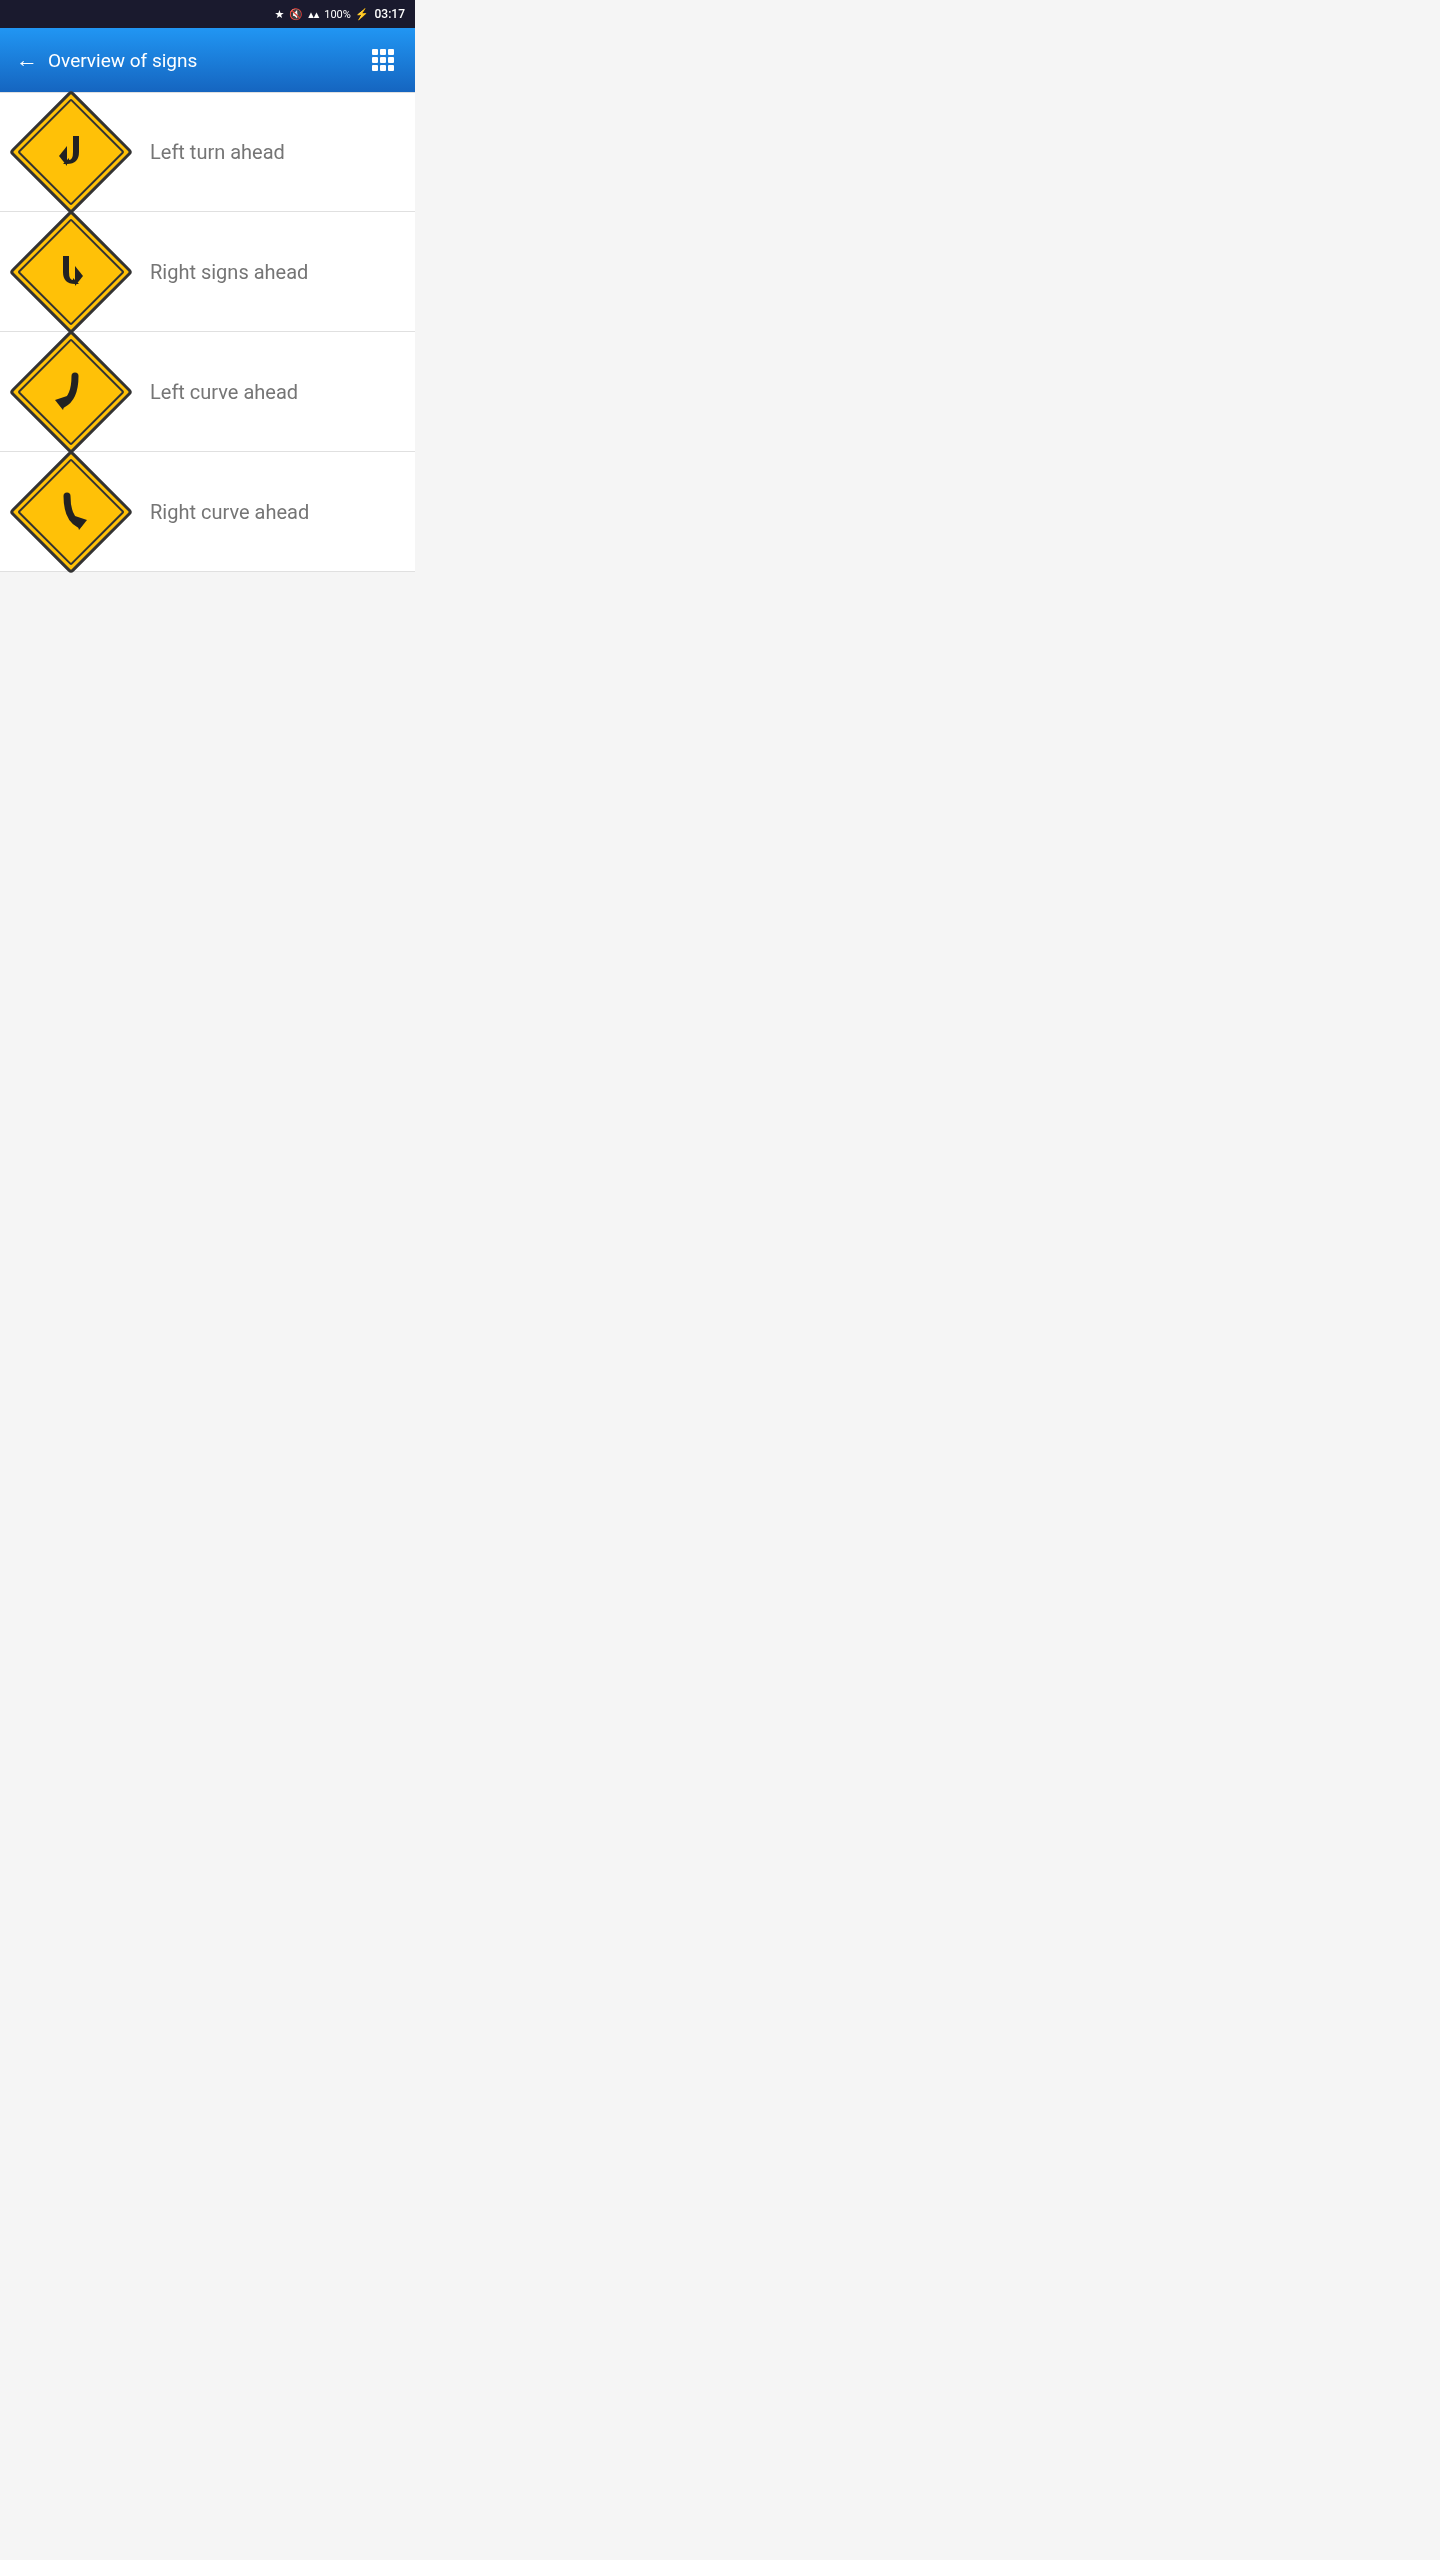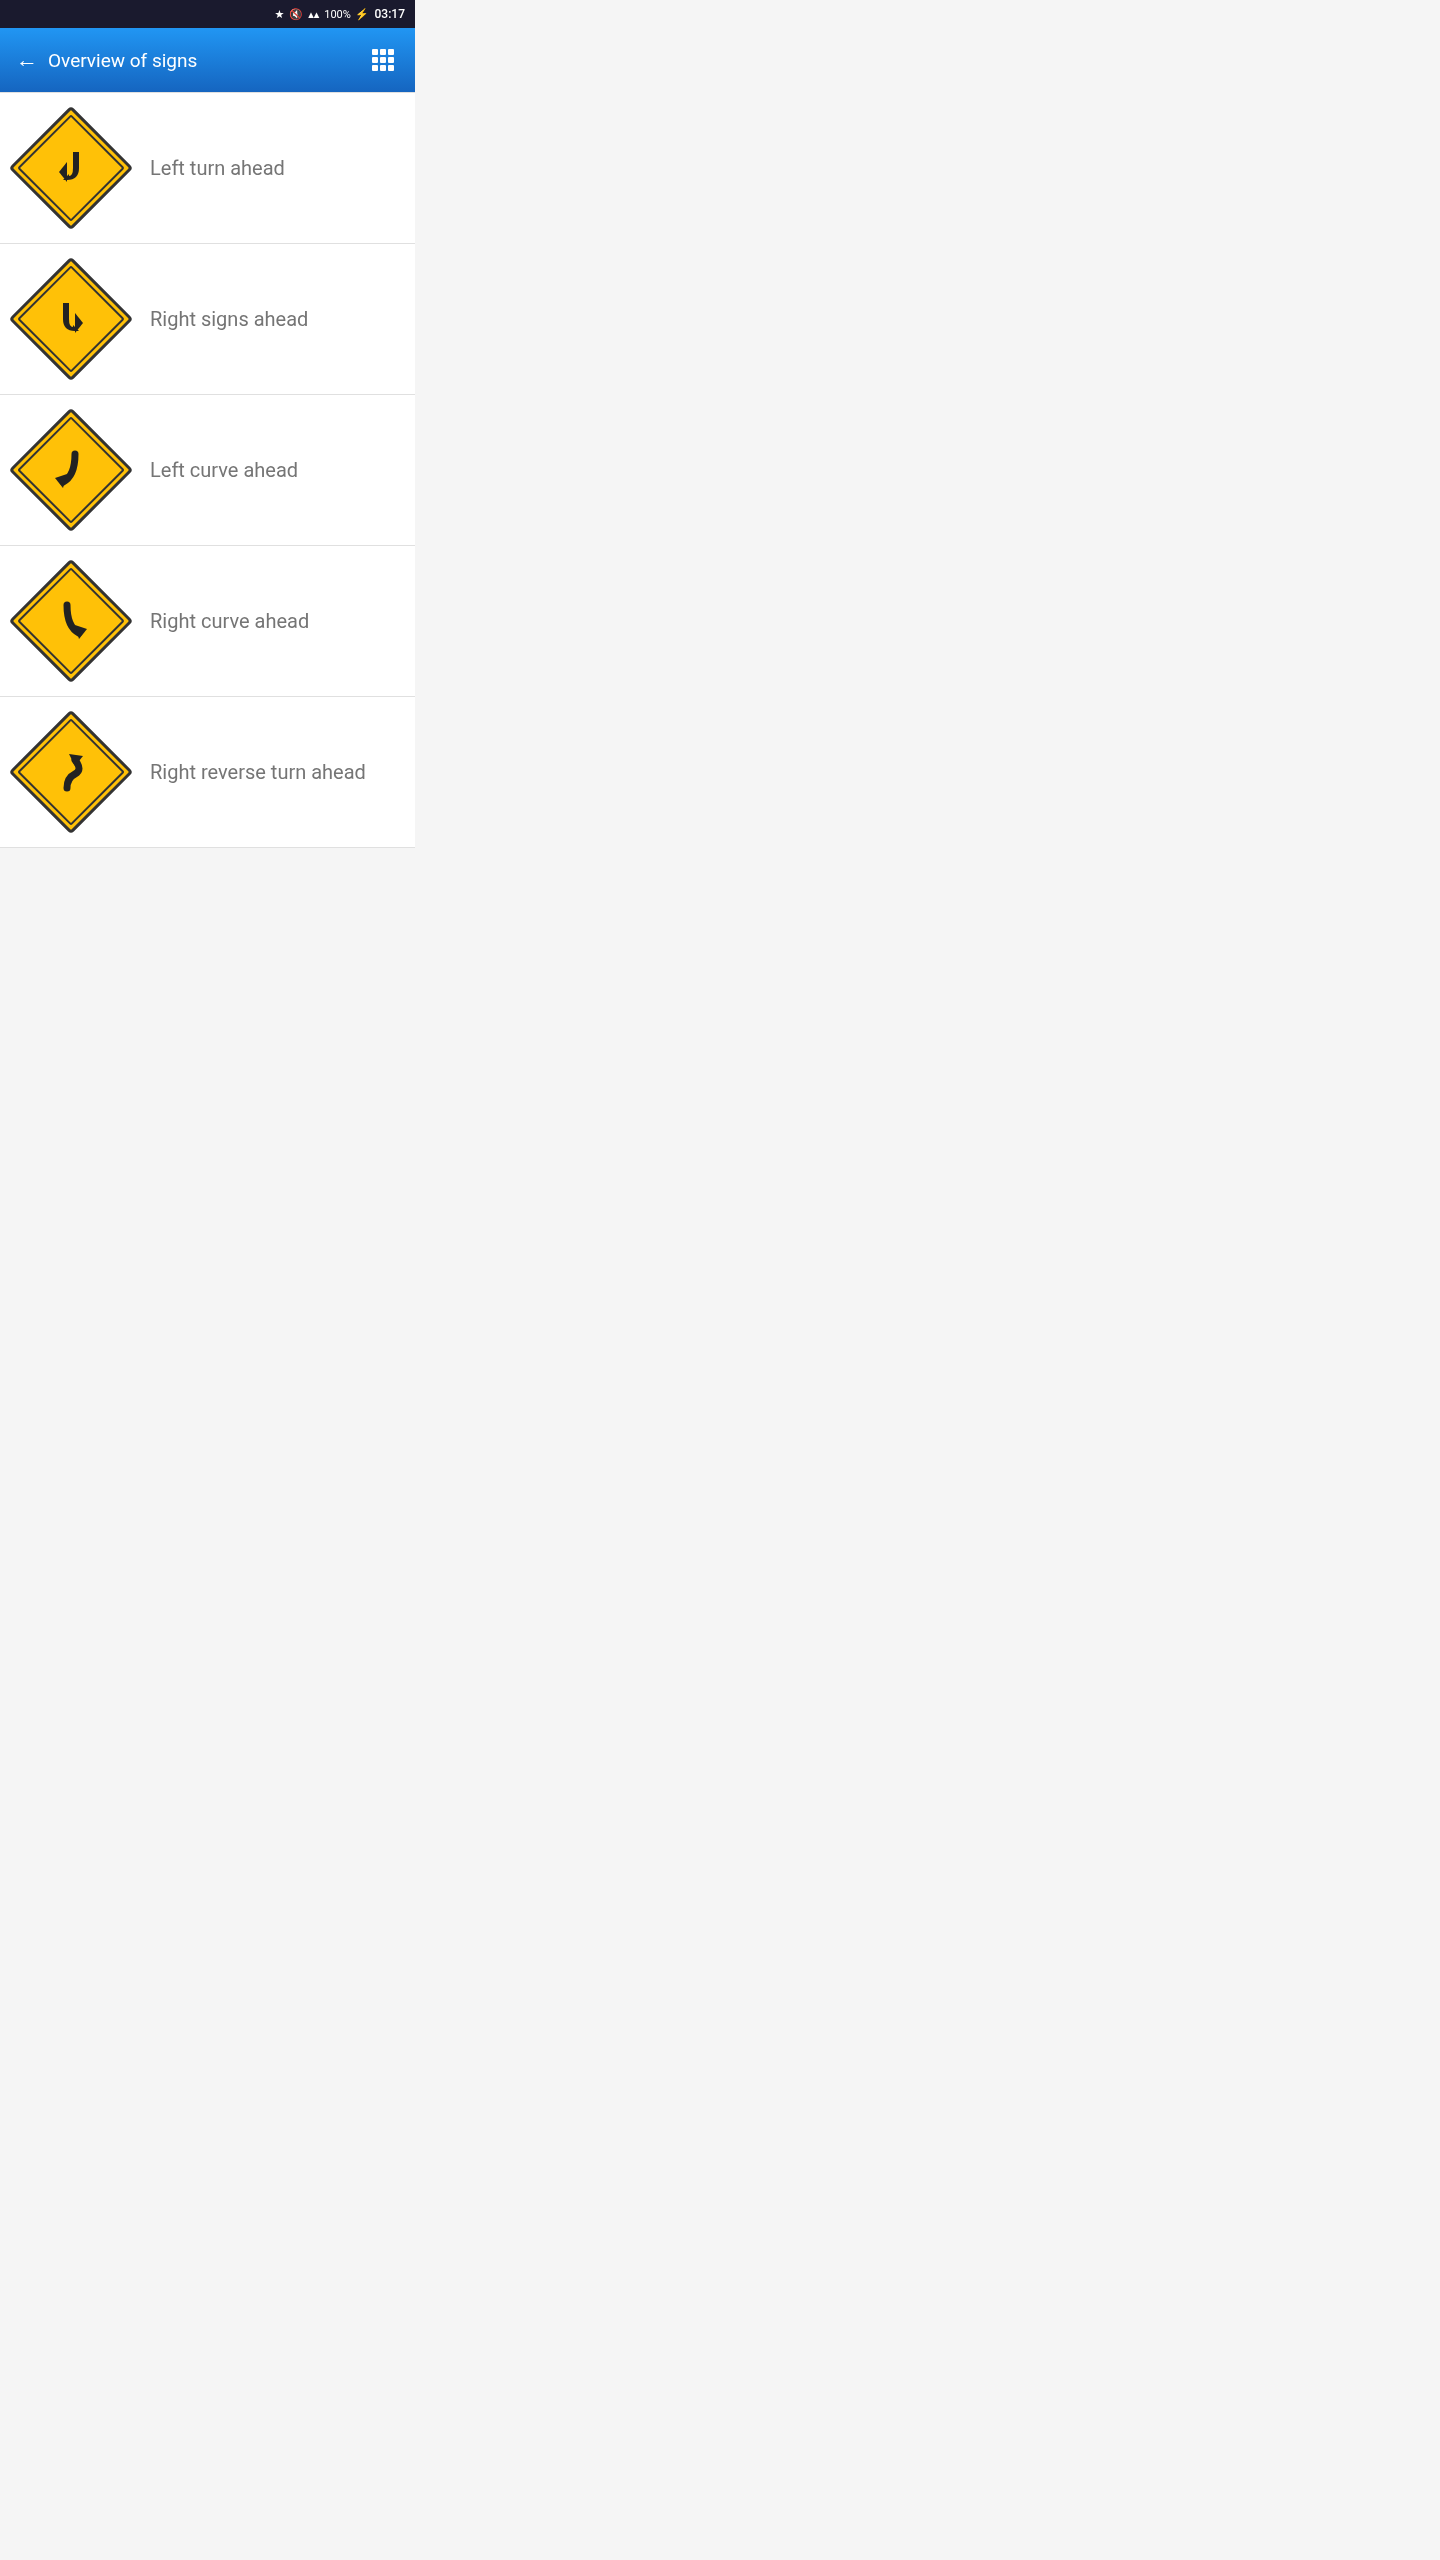--- a/index.html
+++ b/index.html
@@ -85,21 +85,21 @@
     }
 
     
     .list-container {
       background: #f5f5f5;
     }
     .list-item {
       background: white;
       display: flex;
       align-items: center;
-      padding: 20px 16px;
+      padding: 4px 16px;
       border-bottom: 1px solid #e0e0e0;
       min-height: 120px;
       cursor: pointer;
     }
     .list-item:first-child {
       border-top: 1px solid #e0e0e0;
     }
     .sign-label {
       font-size: 20px;
       color: #757575;
@@ -238,28 +238,14 @@
             <path d="M22 10 Q22 32 34 38" stroke="#222" stroke-width="7" fill="none" stroke-linecap="round"></path>
             <polygon points="42,34 34,44 30,30" fill="#222"></polygon>
           </svg>
         </div>
       </div>
     </div>
     <span class="sign-label">Right curve ahead</span>
   </div>
 
 
-  <div class="list-item">
-    <div class="sign-wrapper">
-      <div class="diamond-sign">
-        <div class="arrow-container">
-          <svg class="arrow-svg" viewBox="0 0 52 52" xmlns="http://www.w3.org/2000/svg">
-
-            <path d="M22 42 Q22 32 30 28 Q38 24 30 14" stroke="#222" stroke-width="7" fill="none" stroke-linecap="round"></path>
-            <polygon points="38,10 30,20 24,8" fill="#222"></polygon>
-          </svg>
-        </div>
-      </div>
-    </div>
-    <span class="sign-label">Right reverse turn ahead</span>
-  </div>
 
 </div>
 
 </body></html>

